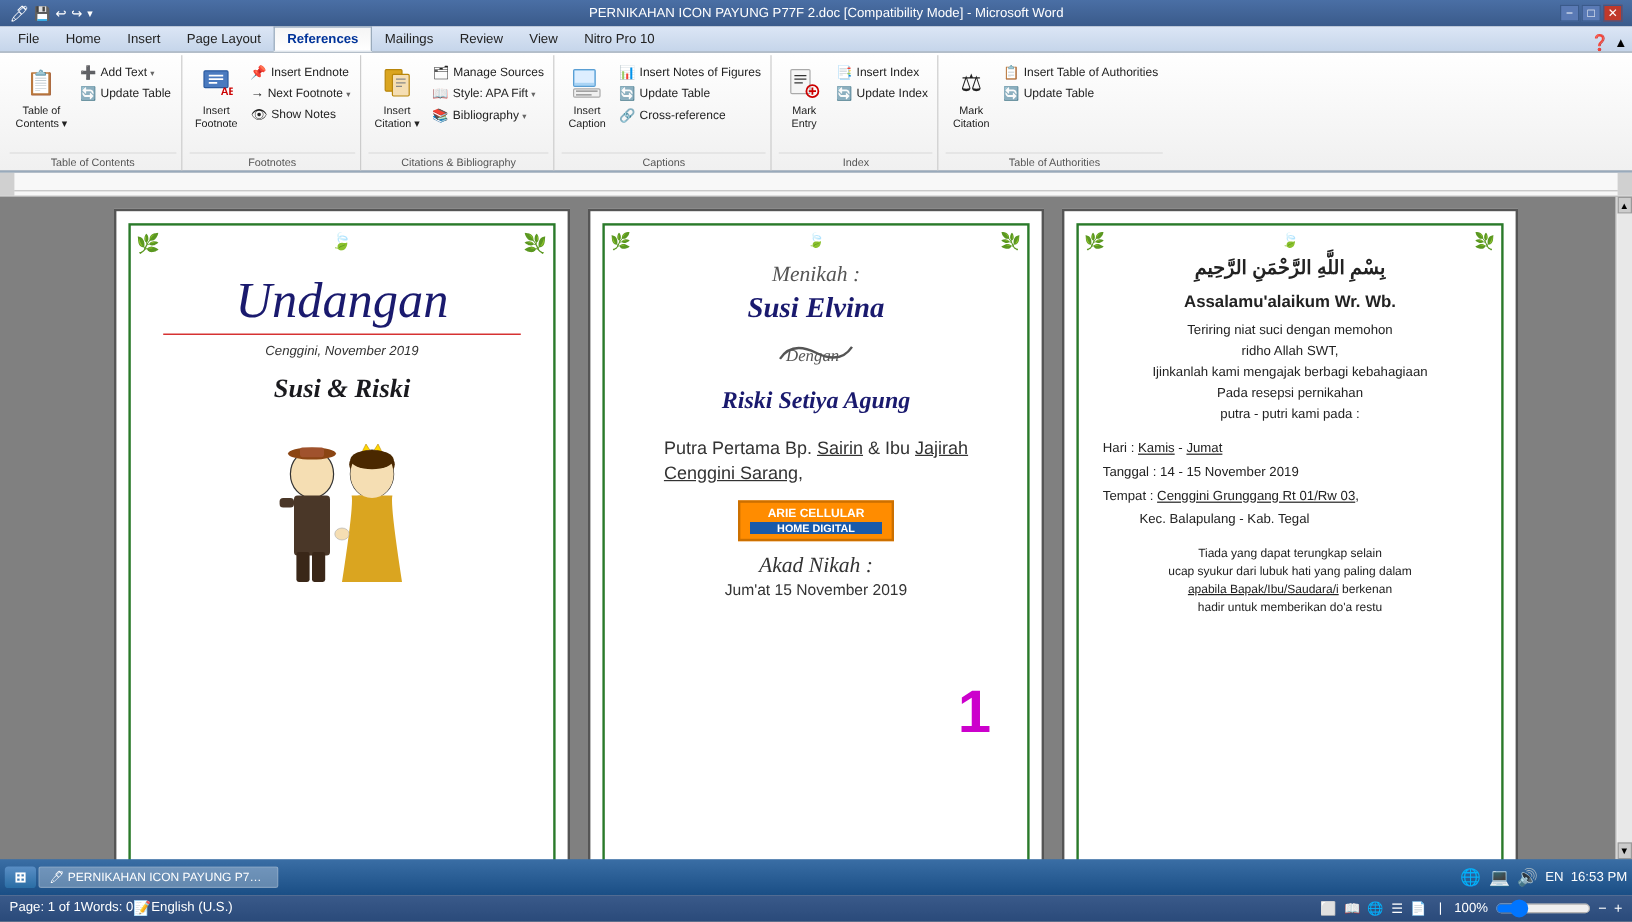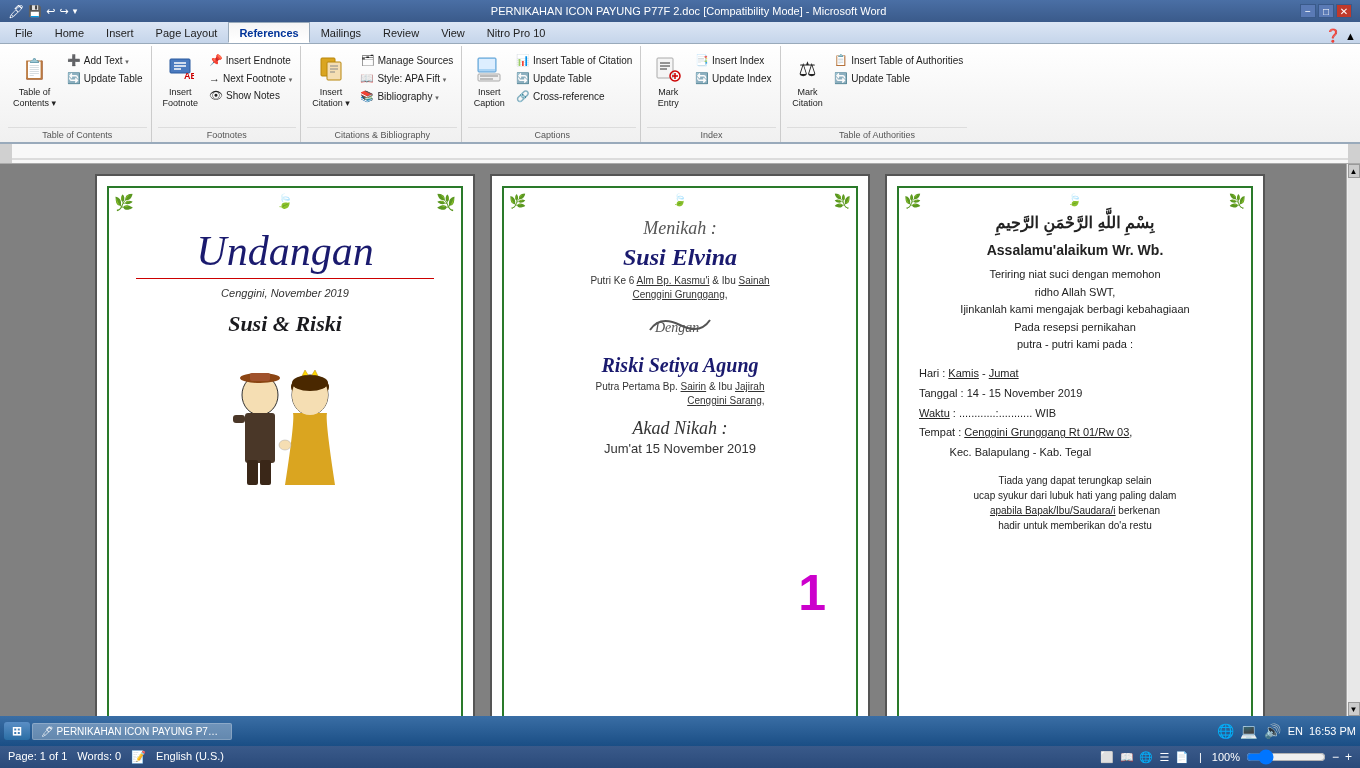--- a/index.html
+++ b/index.html
@@ -165,21 +165,21 @@
       right: 0;
       height: 22px;
       background: linear-gradient(to bottom, #3a5a8a, #2a4a7a);
       display: flex;
       align-items: center;
       justify-content: space-between;
       padding: 0 8px;
       color: white;
       font-size: 11px;
     }
-    .status-left { display: flex; gap: 10px; }
+    .status-left { display: flex; }
     .status-right { display: flex; align-items: center; gap: 6px; }
 
     
     .page-card {
       background: white;
       width: 380px;
       height: 100%;
       border: 2px solid #555;
       position: relative;
       overflow: hidden;
@@ -470,21 +470,21 @@
             <rect x="3" y="19" width="22" height="7" rx="1" fill="#f0f0f0" stroke="#aaa" stroke-width="1"></rect>
             <line x1="5" y1="21" x2="23" y2="21" stroke="#888" stroke-width="1"></line>
             <line x1="5" y1="24" x2="18" y2="24" stroke="#888" stroke-width="1"></line>
           </svg>
         </div>
         <div class="btn-label">Insert<br>Caption</div>
       </div>
       <div class="ribbon-col">
         <div class="ribbon-btn-small">
           <span class="si">📊</span>
-          <span>Insert Table of Citation</span>
+          <span>Insert Notes of Figures</span>
         </div>
         <div class="ribbon-btn-small">
           <span class="si">🔄</span>
           <span>Update Table</span>
         </div>
         <div class="ribbon-btn-small">
           <span class="si">🔗</span>
           <span>Cross-reference</span>
         </div>
       </div>
@@ -621,39 +621,39 @@
       <div style="position:absolute; top:5px; left:0; right:0; display:flex; justify-content:space-between; padding:0 5px;">
         <span style="font-size:14px; color:#4a8a4a;">🌿</span>
         <span style="font-size:12px; color:#5a9a5a;">🍃</span>
         <span style="font-size:14px; color:#4a8a4a; transform:scaleX(-1);">🌿</span>
       </div>
 
       <div class="card2-header" style="font-family:Georgia,serif; font-style:italic; font-size:18px; color:#555; text-align:center; margin-top:20px;">Menikah :</div>
 
       <div class="card2-bride" style="font-family:Georgia,serif; font-style:italic; font-size:24px; color:#1a1a6e; font-weight:bold; text-align:center; margin-top:5px;">Susi Elvina</div>
 
-      <div class="card2-bride-info" style="font-size:10px; color:#333; text-align:center; line-height:1.4; margin-top:3px;">
-        Putri Ke 6 <span class="underline">Alm Bp. Kasmu'i</span> &amp; Ibu <span class="underline">Sainah</span><br>
-        <span class="underline">Cenggini Grunggang</span>,
-      </div>
 
       <div class="card2-dengan" style="font-family:Georgia,serif; font-style:italic; font-size:22px; color:#555; text-align:center; margin:8px 0;">
         <svg width="80" height="30" viewBox="0 0 80 30">
           <path d="M10,20 Q20,5 40,15 Q60,25 70,10" stroke="#555" stroke-width="2" fill="none"></path>
           <text x="15" y="22" font-family="Georgia" font-style="italic" font-size="14" fill="#555">Dengan</text>
         </svg>
       </div>
 
       <div class="card2-groom" style="font-family:Georgia,serif; font-style:italic; font-size:20px; color:#1a1a6e; font-weight:bold; text-align:center;">Riski Setiya Agung</div>
 
-      <div class="card2-groom-info" style="font-size:10px; color:#333; text-align:right; line-height:1.4; margin-top:3px;">
+      <div class="card2-groom-info" style="font-size:15px; color:#333; text-align:left; line-height:1.4; margin-top:17px;">
         Putra Pertama Bp. <span class="underline">Sairin</span> &amp; Ibu <span class="underline">Jajirah</span><br>
         <span class="underline">Cenggini Sarang</span>,
       </div>
 
+      <div style="margin-top:12px; width:130px; background:#ff8c00; border:2px solid #cc7000; padding:4px 8px; text-align:center; color:white; font-weight:bold; font-size:10px;">
+        <div>ARIE CELLULAR</div>
+        <div style="background:#1a5aaa; color:white; font-size:9px; margin-top:1px;">HOME DIGITAL</div>
+      </div>
 
       <div style="position:absolute; right:30px; bottom:100px; font-size:50px; color:#cc00cc; font-weight:bold;">1</div>
 
       <div class="card2-akad" style="font-family:Georgia,serif; font-style:italic; font-size:18px; color:#333; text-align:center; margin-top:10px;">Akad Nikah :</div>
       <div class="card2-akad-date" style="font-size:13px; color:#333; text-align:center; margin-top:2px;">Jum'at 15 November 2019</div>
 
     </div>
   </div>
 
   <div class="page-card">
@@ -673,21 +673,20 @@
         Teriring niat suci dengan memohon<br>
         ridho Allah SWT,<br>
         Ijinkanlah kami mengajak berbagi kebahagiaan<br>
         Pada resepsi pernikahan<br>
         putra - putri kami pada :
       </div>
 
       <div style="font-size:11px; color:#222; line-height:1.8; margin-top:10px; text-align:left; width:100%; padding:0 10px;">
         <div>Hari : <span class="underline">Kamis</span> - <span class="underline">Jumat</span></div>
         <div>Tanggal : 14 - 15 November 2019</div>
-        <div><span class="underline">Waktu</span> : ............:........... WIB</div>
         <div>Tempat : <span class="underline">Cenggini Grunggang Rt 01/Rw 03</span>,<br>
         &nbsp;&nbsp;&nbsp;&nbsp;&nbsp;&nbsp;&nbsp;&nbsp;&nbsp;&nbsp;Kec. Balapulang - Kab. Tegal</div>
       </div>
 
       <div style="font-size:10px; color:#222; line-height:1.5; margin-top:10px; text-align:center; padding:0 5px;">
         Tiada yang dapat terungkap selain<br>
         ucap syukur dari lubuk hati yang paling dalam<br>
         <span class="underline">apabila Bapak/Ibu/Saudara/i</span> berkenan<br>
         hadir untuk memberikan  do'a restu
       </div>

